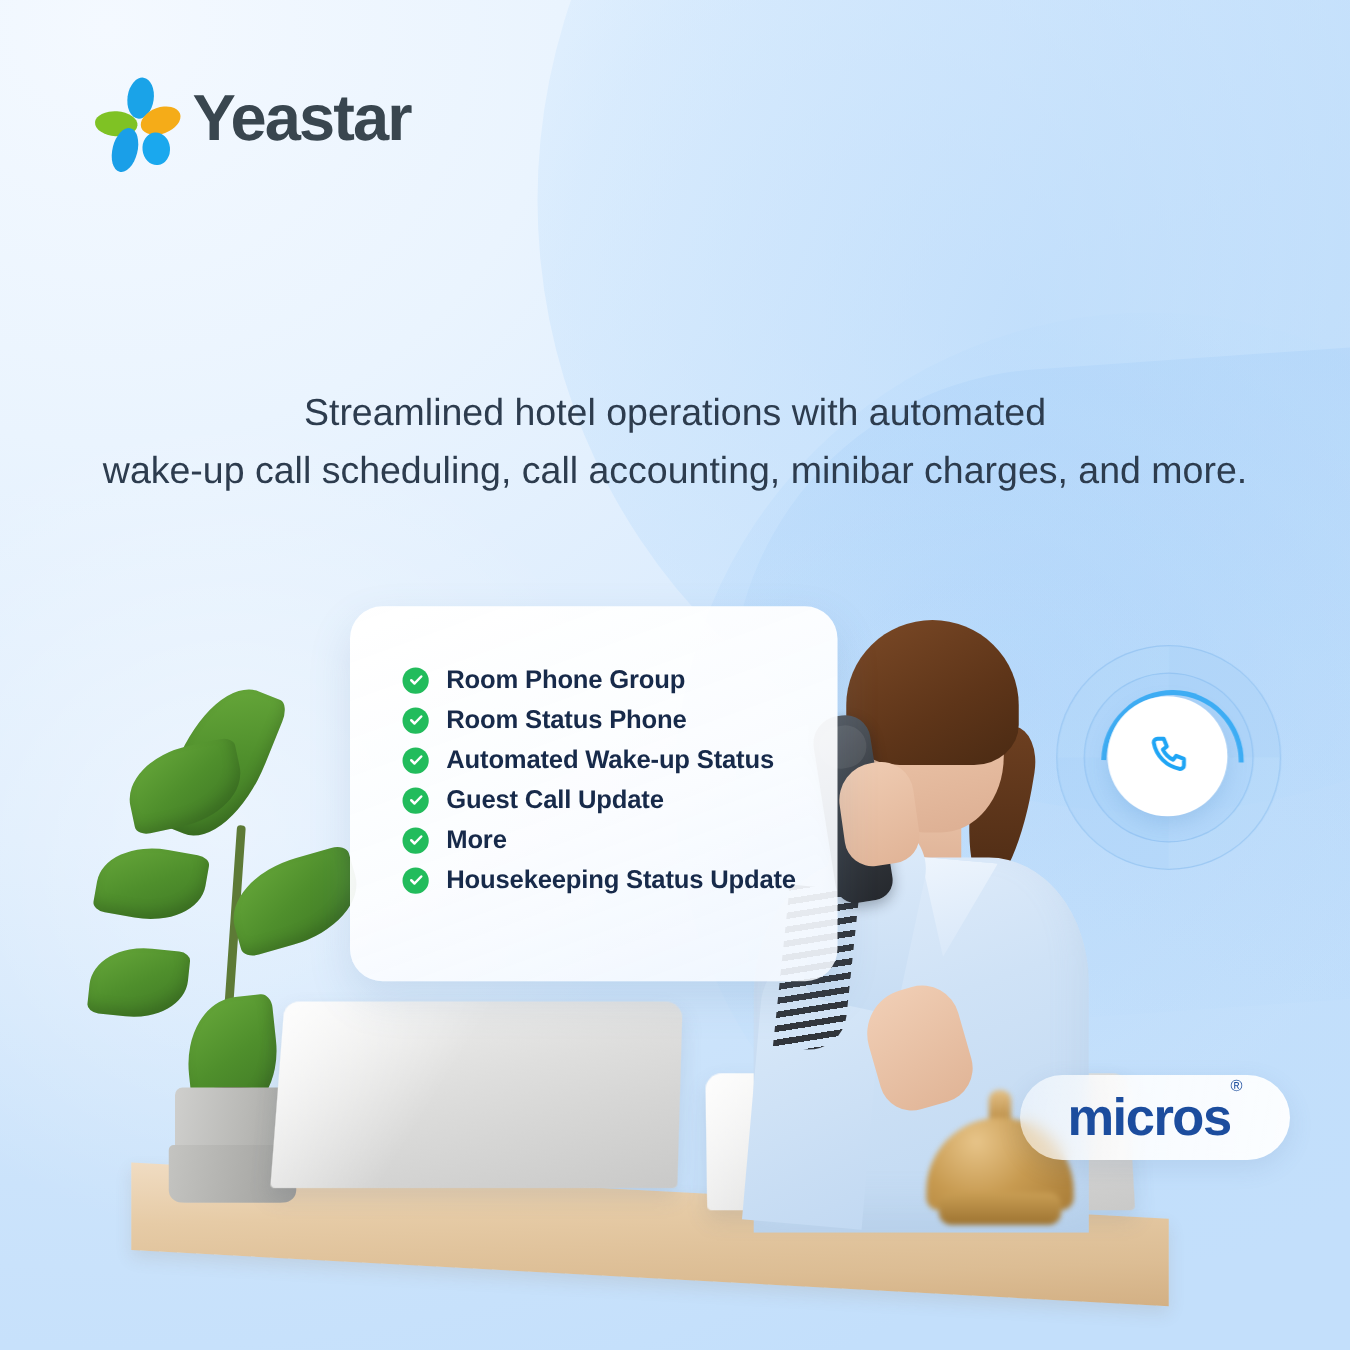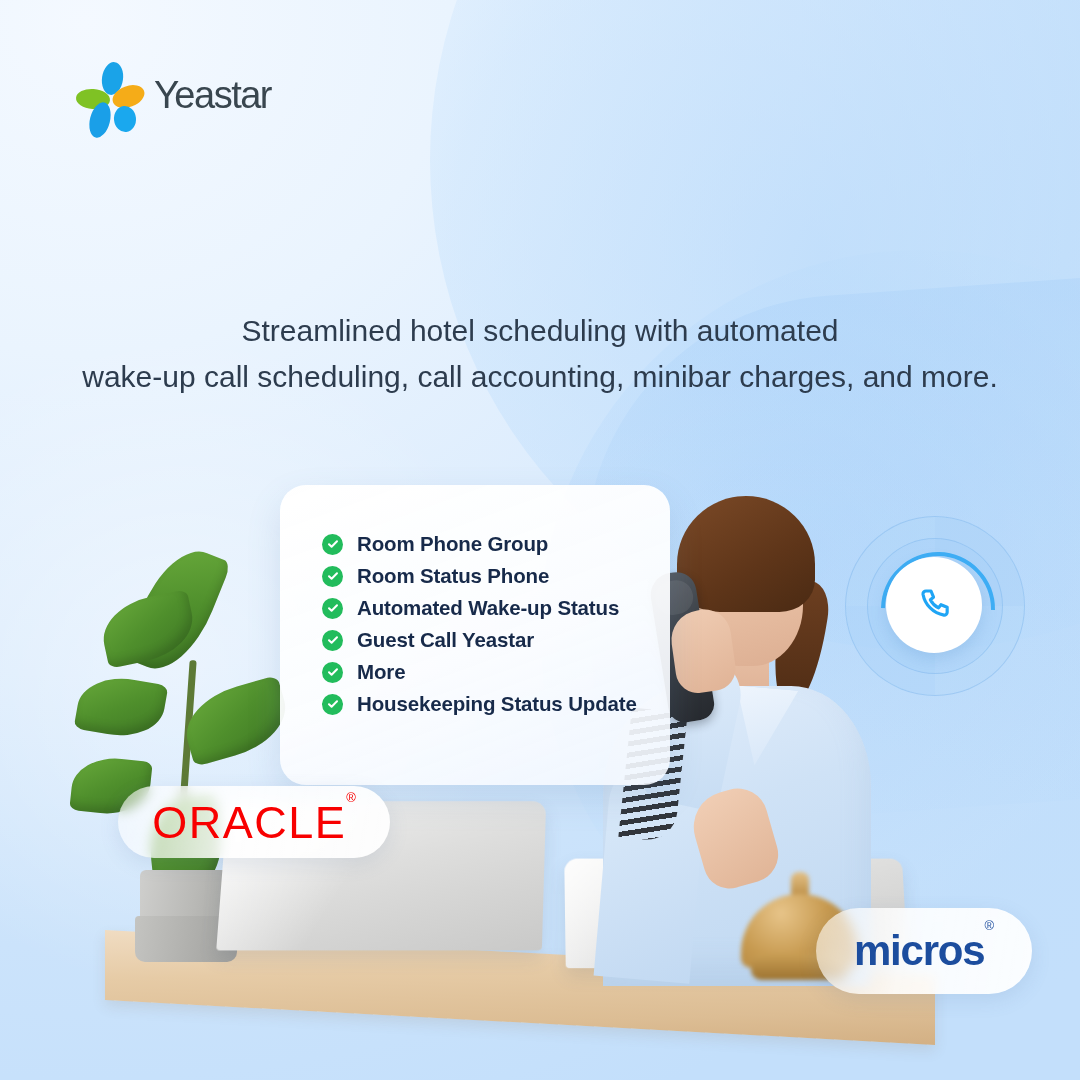--- a/index.html
+++ b/index.html
@@ -57,22 +57,22 @@
     display: flex; align-items: center; gap: 14px;
   }
   .logo-mark { position: relative; width: 62px; height: 66px; }
   .petal { position: absolute; border-radius: 50%; }
   .petal.top    { width: 21px; height: 33px; left: 24px; top: 0px;  background:#1aa3e8; transform: rotate(8deg); }
   .petal.right  { width: 33px; height: 21px; left: 34px; top: 24px; background:#f5ac18; transform: rotate(-20deg); }
   .petal.left   { width: 34px; height: 20px; left: -2px; top: 27px; background:#7fc224; transform: rotate(4deg); }
   .petal.bl     { width: 20px; height: 36px; left: 12px; top: 40px; background:#1a9fe8; transform: rotate(14deg); }
   .petal.br     { width: 22px; height: 26px; left: 36px; top: 44px; background:#1aa8ee; transform: rotate(-6deg); }
   .logo-text {
-    font-size: 38px;
-    font-weight: 400;
+    font-size: 52px;
+    font-weight: 700;
     letter-spacing: -1.5px;
     color: #39464f;
     line-height: 1;
   }
 
   
   .headline {
     position: absolute;
     left: 0; right: 0; top: 196px;
     text-align: center;
@@ -310,21 +310,21 @@
   
   .badge {
     position: absolute;
     display: flex; align-items: center; justify-content: center;
     border-radius: 44px;
     background: linear-gradient(100deg, rgba(255,255,255,.55) 0%, rgba(255,255,255,.88) 40%, rgba(255,255,255,.93) 100%);
     box-shadow: 0 6px 20px rgba(90,120,160,.14);
     backdrop-filter: blur(6px);
   }
   .badge-oracle { left: 118px; top: 786px; width: 272px; height: 72px; }
-  .badge-micros { left: 816px; top: 908px; width: 216px; height: 86px; }
+  .badge-micros { left: 816px; top: 860px; width: 216px; height: 68px; }
   .oracle-text {
     font-size: 45px; font-weight: 400; letter-spacing: 1.5px;
     color: #f80000; line-height: 1; position: relative;
   }
   .oracle-text sup { font-size: 13px; top: -20px; position: relative; letter-spacing: 0; }
   .micros-text {
     font-size: 42px; font-weight: 700; letter-spacing: -1.2px;
     color: #1c4d9e; line-height: 1; position: relative;
   }
   .micros-text sup { font-size: 13px; top: -20px; position: relative; letter-spacing: 0; font-weight:400; }
@@ -346,21 +346,21 @@
       <span class="petal top"></span>
       <span class="petal right"></span>
       <span class="petal left"></span>
       <span class="petal bl"></span>
       <span class="petal br"></span>
     </div>
     <div class="logo-text">Yeastar</div>
   </div>
 
   <div class="subhead">
-    <span>Streamlined hotel scheduling with automated</span>
+    <span>Streamlined hotel operations with automated</span>
     <span>wake-up call scheduling, call accounting, minibar charges, and more.</span>
   </div>
 
   <div class="scene">
 
     <div class="desk"></div>
 
     <div class="plant">
       <div class="stem" style="left:104px; top:120px; width:7px; height:220px; transform:rotate(4deg);"></div>
       <div class="leaf" style="left:66px;  top:6px;   width:66px;  height:128px; transform:rotate(22deg);"></div>
@@ -431,21 +431,21 @@
         </span>
         <span class="feature-label">Automated Wake-up Status</span>
       </div>
 
       <div class="feature-item">
         <span class="check">
           <svg width="12" height="12" viewBox="0 0 12 12">
               <path d="M2 6.2 L4.6 8.8 L10 3.2" fill="none" stroke="#ffffff" stroke-width="2" stroke-linecap="round" stroke-linejoin="round"></path>
             </svg>
         </span>
-        <span class="feature-label">Guest Call Yeastar</span>
+        <span class="feature-label">Guest Call Update</span>
       </div>
 
       <div class="feature-item">
         <span class="check">
           <svg width="12" height="12" viewBox="0 0 12 12">
               <path d="M2 6.2 L4.6 8.8 L10 3.2" fill="none" stroke="#ffffff" stroke-width="2" stroke-linecap="round" stroke-linejoin="round"></path>
             </svg>
         </span>
         <span class="feature-label">More</span>
       </div>
@@ -470,25 +470,20 @@
       <div class="phone-arc"></div>
       <div class="phone-circle">
         <svg width="40" height="40" viewBox="0 0 24 24">
           <path d="M7.2 3.6 h3.0 l1.5 3.7 -1.9 1.5 a11 11 0 0 0 4.9 4.9 l1.5 -1.9 3.7 1.5 v3.0 a1.8 1.8 0 0 1 -1.9 1.8 A15.6 15.6 0 0 1 5.4 5.5 1.8 1.8 0 0 1 7.2 3.6 z" fill="none" stroke="#1fa5f5" stroke-width="1.9" stroke-linecap="round" stroke-linejoin="round"></path>
         </svg>
       </div>
     </div>
 
   </div>
 
-  <div class="badge badge-oracle">
-    <div class="oracle-text">
-      <span>ORACLE</span><sup>®</sup>
-    </div>
-  </div>
 
   <div class="badge badge-micros">
     <div class="micros-text">
       <span>micros</span><sup>®</sup>
     </div>
   </div>
 
 </div>
 
 </body></html>

